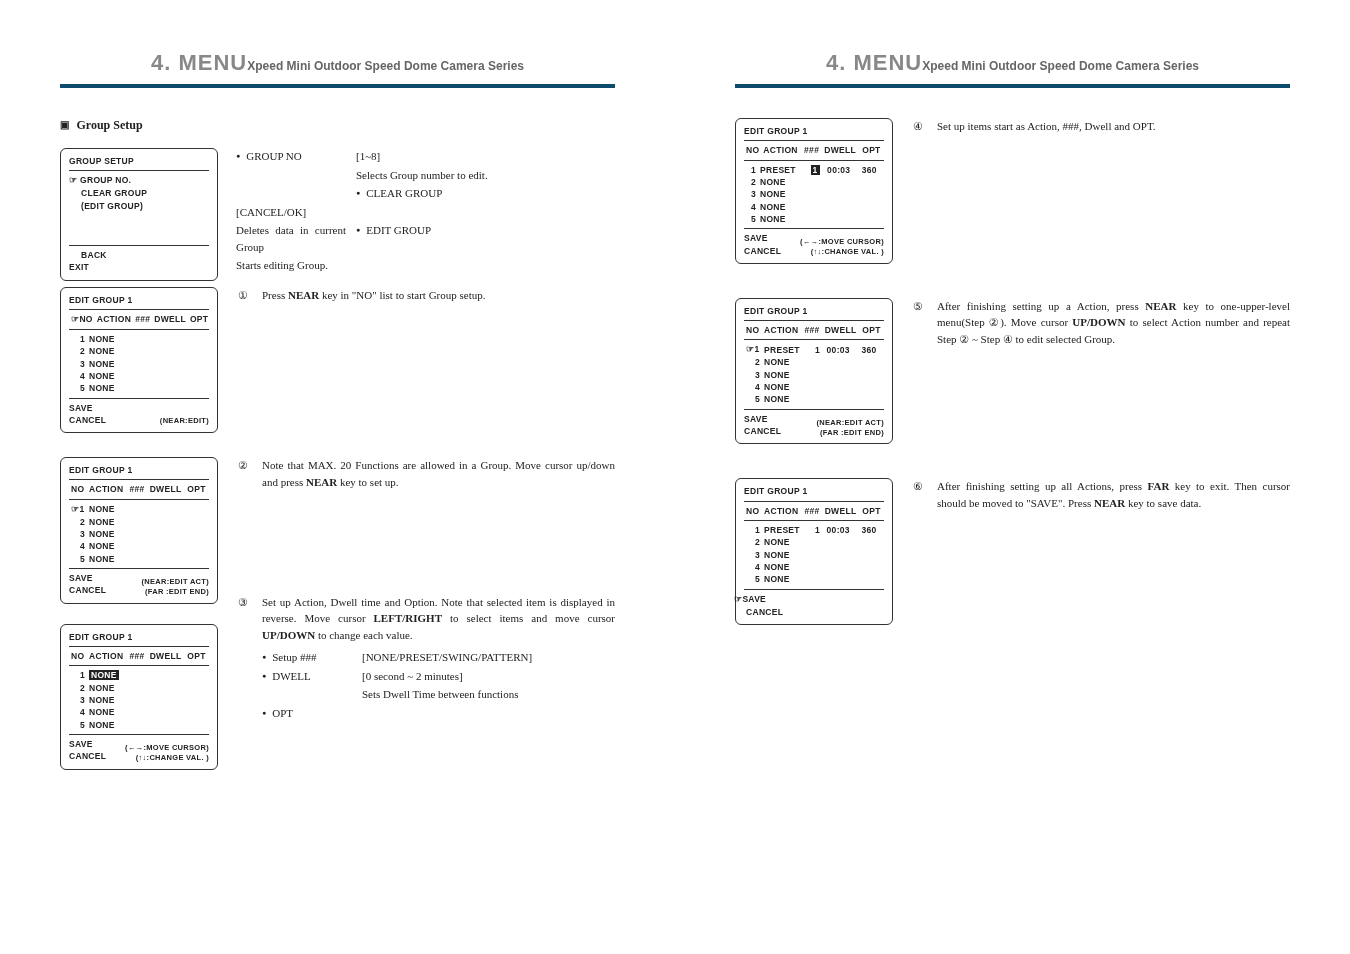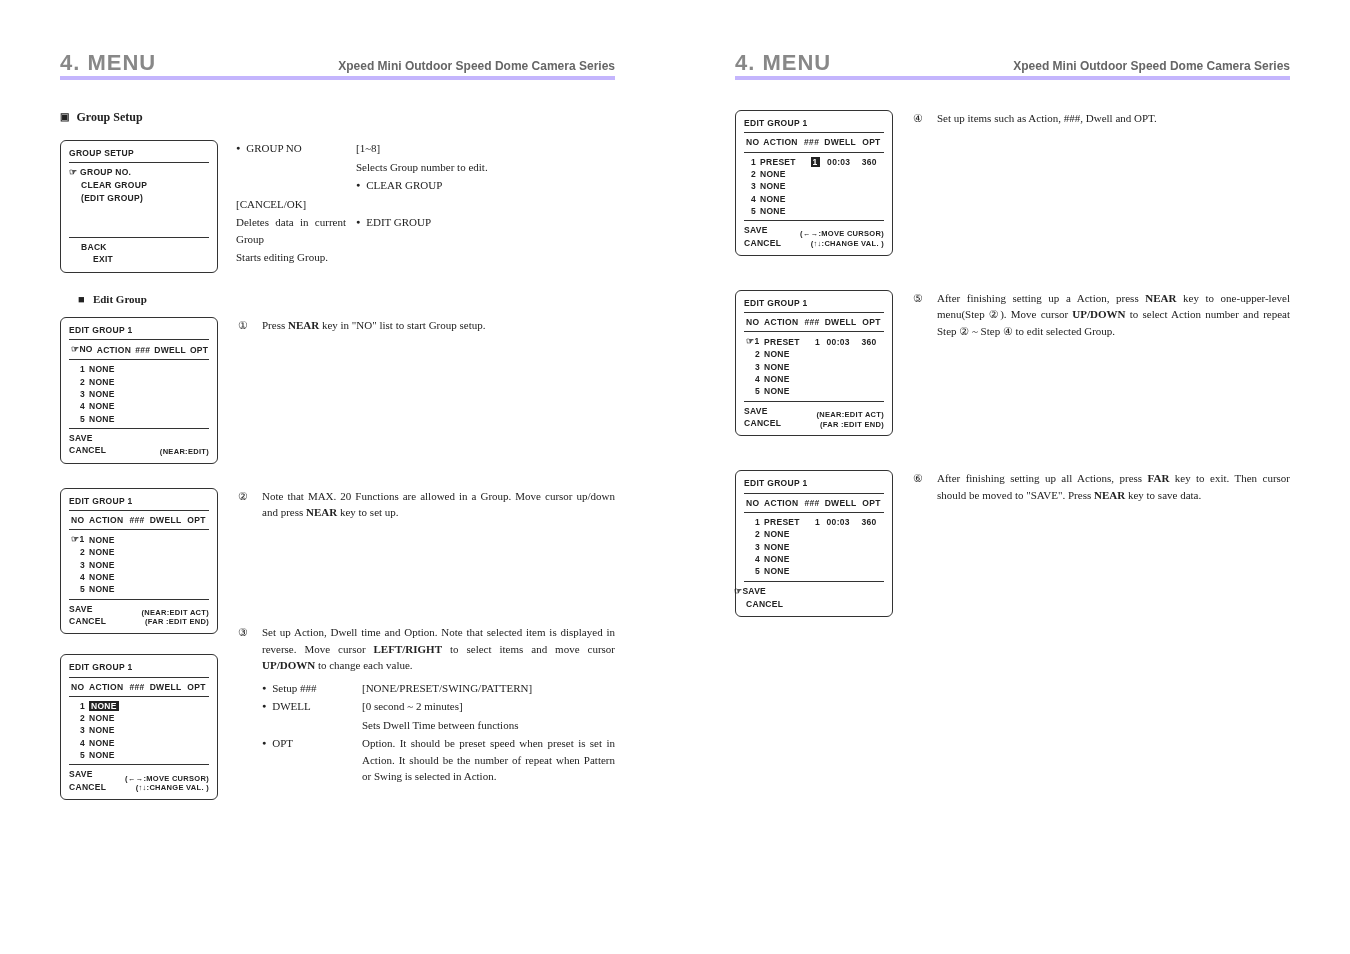--- a/index.html
+++ b/index.html
@@ -17,23 +17,23 @@
     width: 675px;
     height: 954px;
     padding: 50px 60px 30px 60px;
     position: relative;
     display: flex;
     flex-direction: column;
   }
   .page-header {
     display: flex;
     align-items: baseline;
-    justify-content: space-between;
-    border-bottom: 4px solid #c4b5fd;
-    padding-bottom: 0;
+    justify-content: center;
+    border-bottom: 4px solid #0c4a6e;
+    padding-bottom: 8px;
     margin-bottom: 20px;
   }
   .page-header .menu {
     font-family: Arial, sans-serif;
     font-weight: bold;
     font-size: 22px;
     color: #888;
     letter-spacing: 1px;
   }
   .page-header .series {
@@ -126,44 +126,40 @@
       <div class="left-col">
         <div class="osd-box" style="min-height:130px; position:relative;">
           <div>GROUP SETUP</div>
           <hr>
           <div><span class="hand">☞</span> <span>GROUP NO.</span></div>
           <div style="margin-left:12px;">CLEAR GROUP</div>
           <div style="margin-left:12px;">(EDIT GROUP)</div>
           <div style="height:30px;"></div>
           <hr>
           <div style="margin-left:12px;">BACK</div>
-          <div style="margin-left:24px;">EXIT</div>
+          <div style="margin-left:0;">EXIT</div>
         </div>
       </div>
       <div class="right-col">
         <div class="deflist">
           <div class="k bullet-dot">GROUP NO</div>
           <div class="v">[1~8]</div>
           <div class="k"></div>
             <div class="v">Selects Group number to edit.</div>
           <div class="k"></div>
           <div class="k bullet-dot">CLEAR GROUP</div>
           <div class="v">[CANCEL/OK]</div>
           <div class="k"></div>
             <div class="v">Deletes data in current Group</div>
           <div class="k bullet-dot">EDIT GROUP</div>
           <div class="v">Starts editing Group.</div>
         </div>
       </div>
     </div>
 
-    <div class="subsection">
-      <span class="sq">■</span>&nbsp;&nbsp;
-      <span>Edit Group</span>
-    </div>
 
     <div class="row">
       <div class="left-col">
         <div class="osd-box">
           <div>EDIT GROUP 1</div>
           <hr>
           <table class="osd-table">
             <tbody>
                 <tr>
                   <td><span class="hand">☞</span><span>NO</span></td>
@@ -388,21 +384,20 @@
           <div class="txt">Set up Action, Dwell time and Option. Note that selected item is displayed in reverse. Move cursor <b>LEFT/RIGHT</b> to select items and move cursor <b>UP/DOWN</b> to change each value.</div>
         </div>
         <div class="mini-def">
           <div class="bullet-dot">Setup ###</div>
           <div>[NONE/PRESET/SWING/PATTERN]</div>
           <div class="bullet-dot">DWELL</div>
           <div>[0 second ~ 2 minutes]</div>
           <div></div>
             <div>Sets Dwell Time between functions</div>
           <div class="bullet-dot">OPT</div>
-          <div style="text-align:justify;">Option. It should be preset speed when preset is set in Action. It should be the number of repeat when Pattern or Swing is selected in Action.</div>
         </div>
       </div>
     </div>
 
   </div>
 
 </div>
 
 <div class="page">
   <div class="page-header">
@@ -477,21 +472,21 @@
             <div class="note">
               <div>(←→:MOVE CURSOR)</div>
               <div>(↑↓:CHANGE VAL. )</div>
             </div>
           </div>
         </div>
       </div>
       <div class="right-col">
         <div class="numlist">
           <div class="circled">④</div>
-          <div class="txt">Set up items such as Action, ###, Dwell and OPT.</div>
+          <div class="txt">Set up items start as Action, ###, Dwell and OPT.</div>
         </div>
       </div>
     </div>
 
     <div style="height:28px;"></div>
 
     <div class="row">
       <div class="left-col">
         <div class="osd-box">
           <div>EDIT GROUP 1</div>

